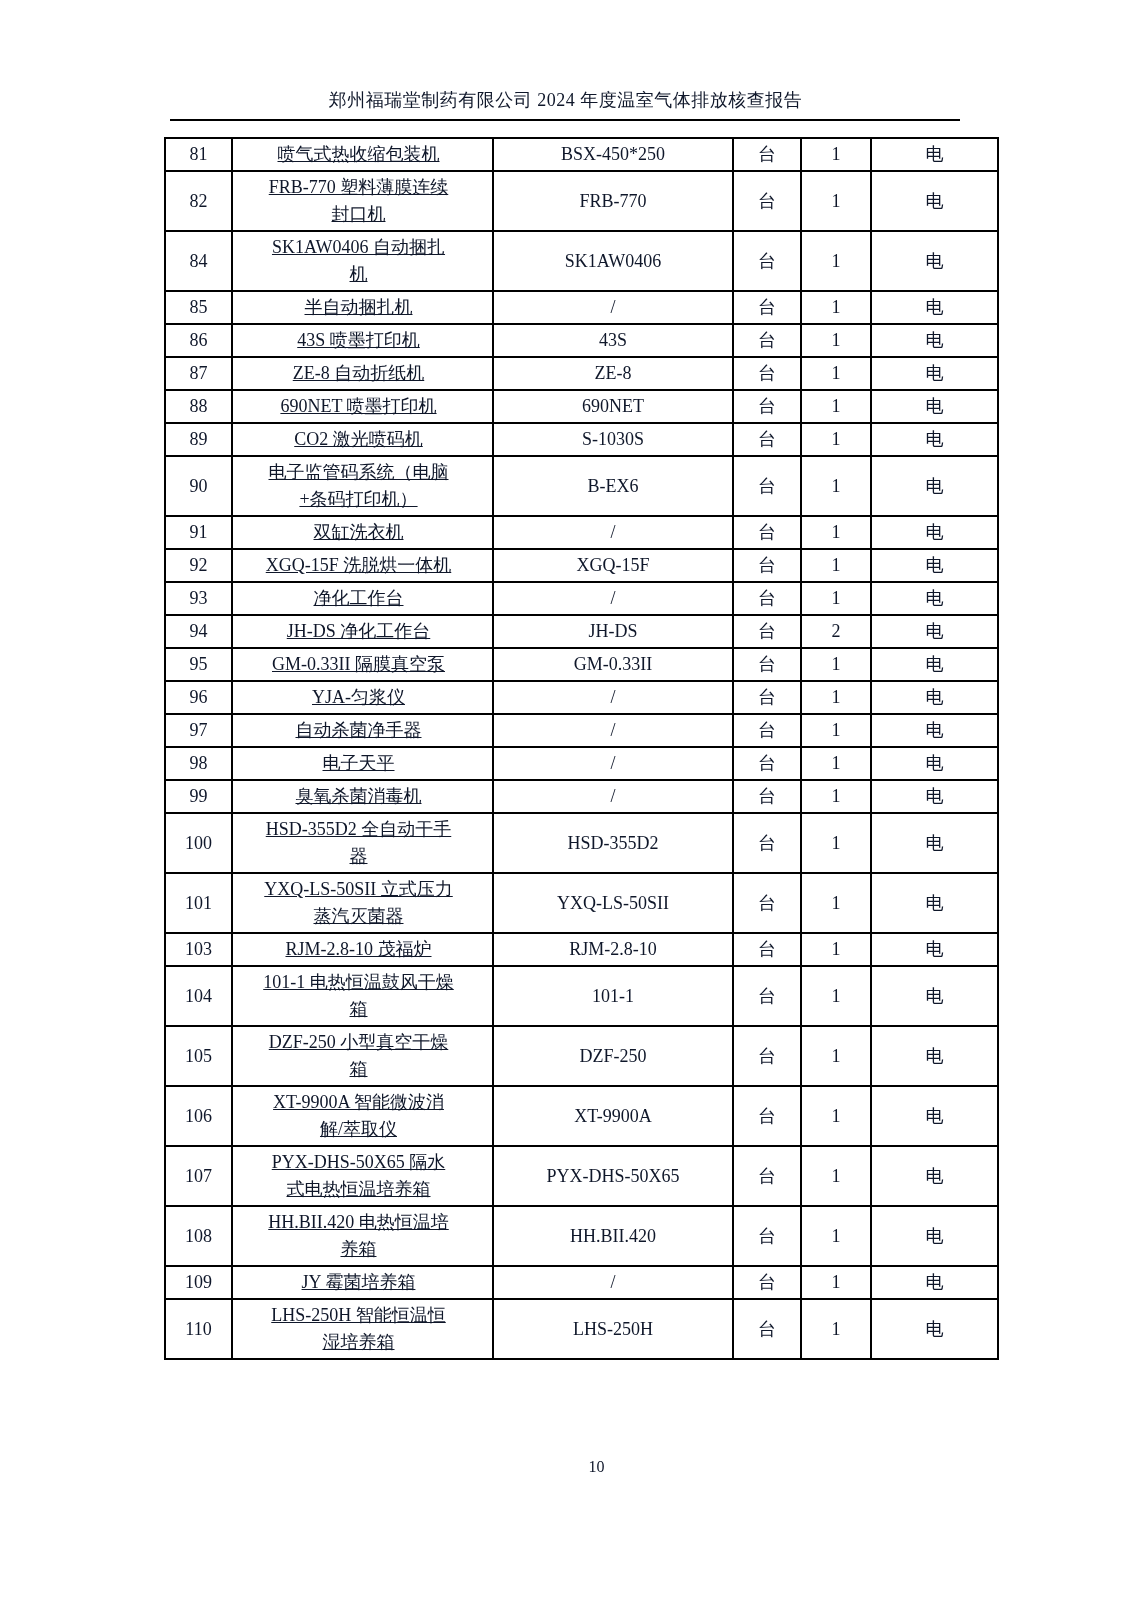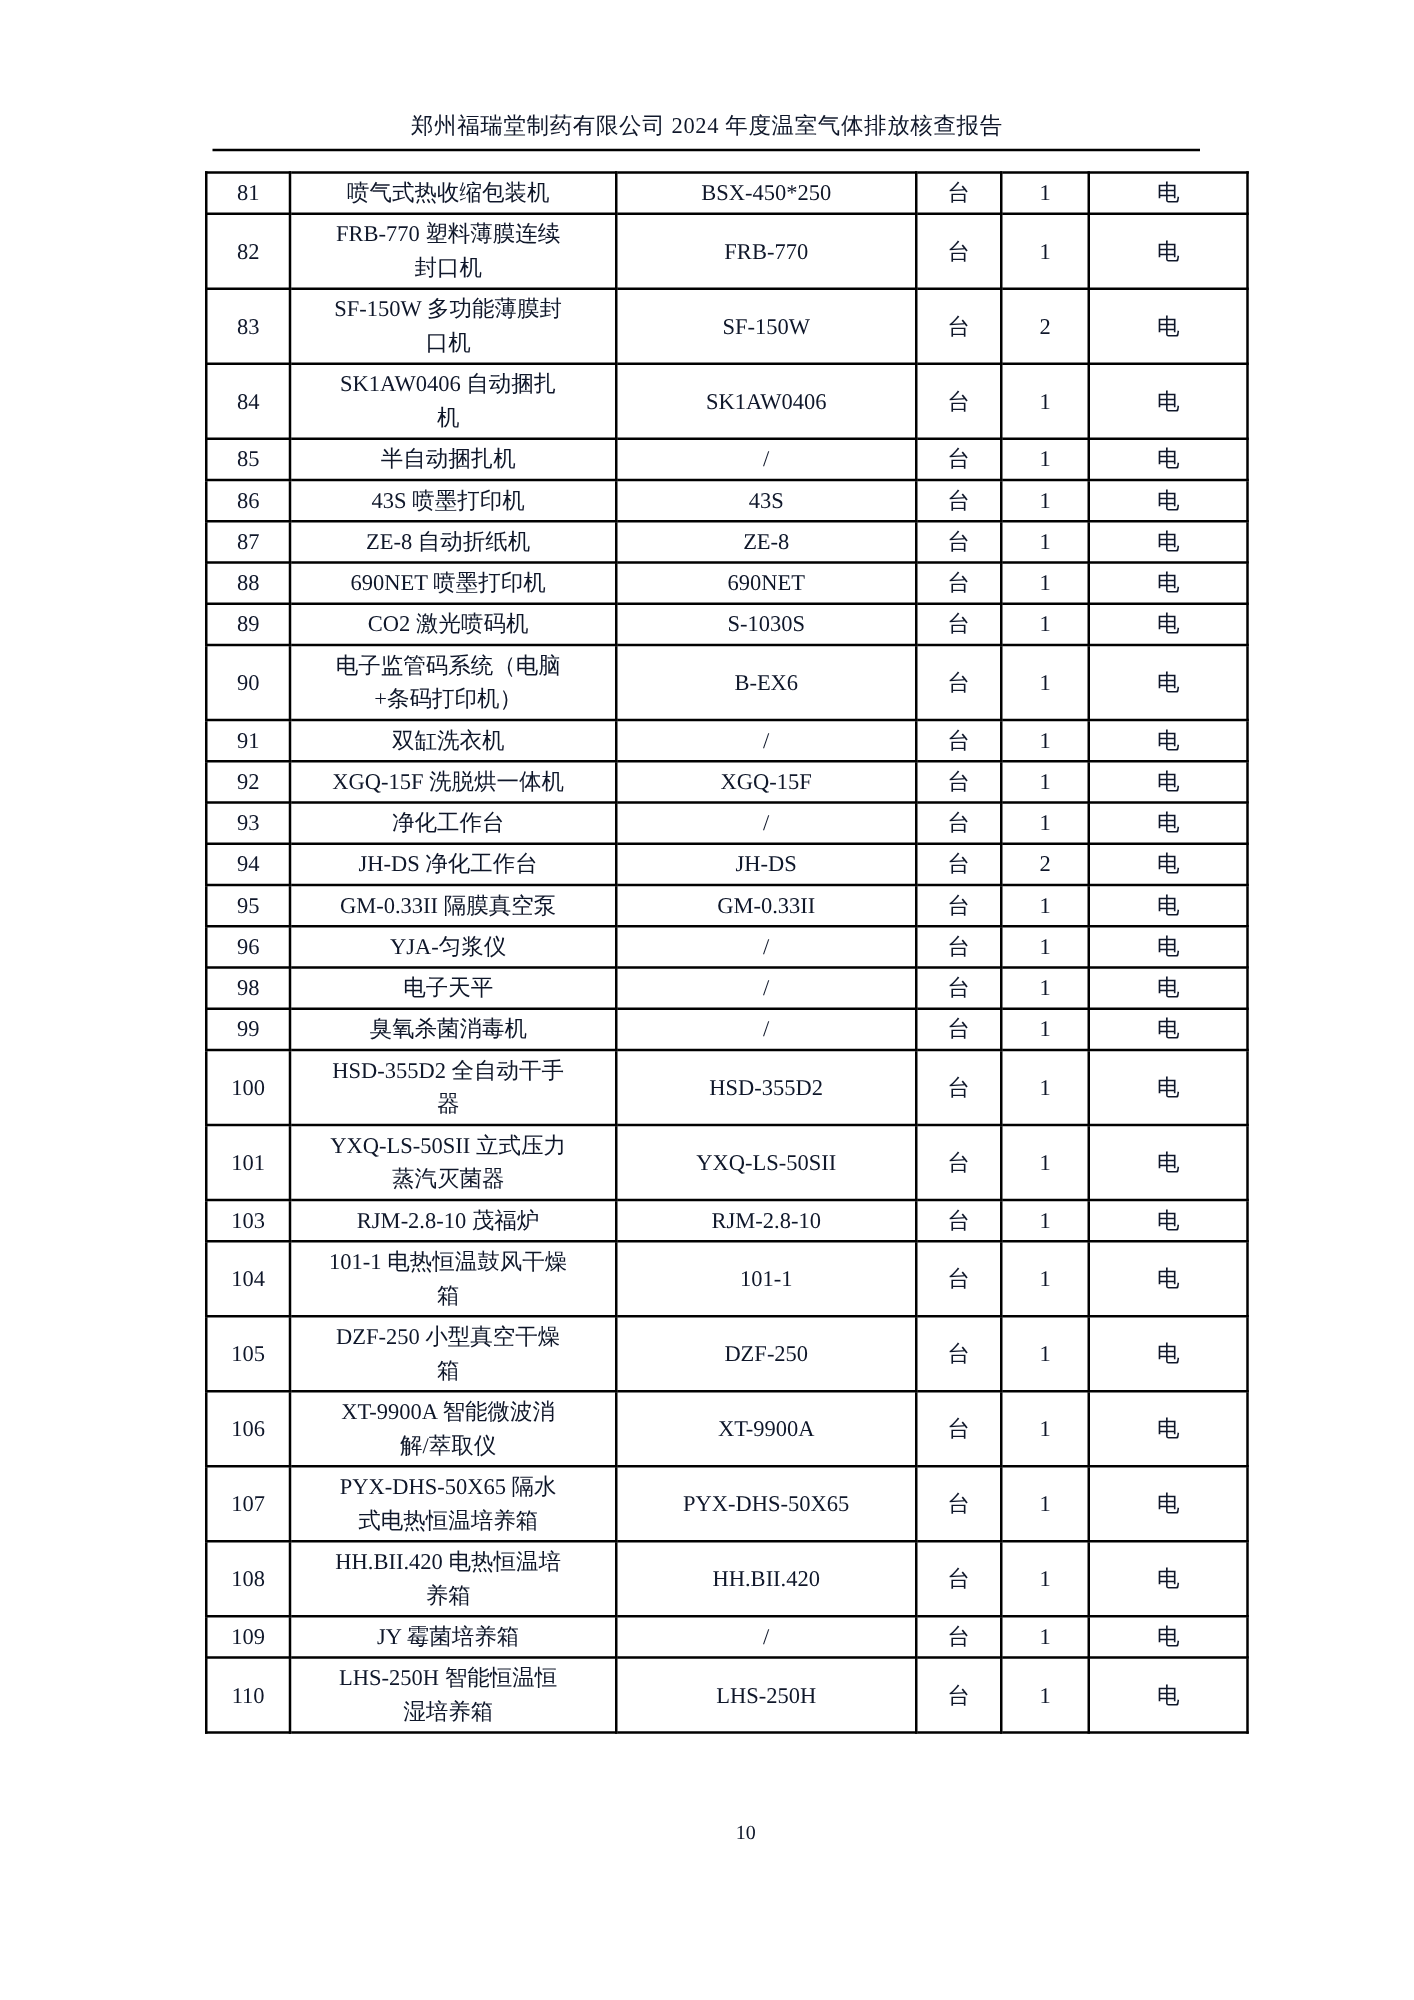--- a/index.html
+++ b/index.html
@@ -48,20 +48,21 @@
     vertical-align: middle;
     font-size: 18px;
     line-height: 27px;
     padding: 2px 4px;
     overflow-wrap: break-word;
     word-break: break-word;
   }
   table.equipment-table td.cell-device-name {
     padding-left: 30px;
     padding-right: 38px;
+    text-decoration: underline;
   }
   .page-number {
     position: absolute;
     top: 1458px;
     left: 0;
     width: 100%;
     text-align: center;
     font-size: 16px;
     margin-left: 31px;
   }
@@ -95,28 +96,20 @@
         </tr>
         <tr>
           <td class="cell-row-number">82</td>
           <td class="cell-device-name">FRB-770 塑料薄膜连续封口机</td>
           <td class="cell-model">FRB-770</td>
           <td class="cell-unit">台</td>
           <td class="cell-quantity">1</td>
           <td class="cell-energy-type">电</td>
         </tr>
         <tr>
-          <td class="cell-row-number">83</td>
-          <td class="cell-device-name">SF-150W 多功能薄膜封口机</td>
-          <td class="cell-model">SF-150W</td>
-          <td class="cell-unit">台</td>
-          <td class="cell-quantity">2</td>
-          <td class="cell-energy-type">电</td>
-        </tr>
-        <tr>
           <td class="cell-row-number">84</td>
           <td class="cell-device-name">SK1AW0406 自动捆扎机</td>
           <td class="cell-model">SK1AW0406</td>
           <td class="cell-unit">台</td>
           <td class="cell-quantity">1</td>
           <td class="cell-energy-type">电</td>
         </tr>
         <tr>
           <td class="cell-row-number">85</td>
           <td class="cell-device-name">半自动捆扎机</td>
@@ -207,20 +200,28 @@
         </tr>
         <tr>
           <td class="cell-row-number">96</td>
           <td class="cell-device-name">YJA-匀浆仪</td>
           <td class="cell-model">/</td>
           <td class="cell-unit">台</td>
           <td class="cell-quantity">1</td>
           <td class="cell-energy-type">电</td>
         </tr>
         <tr>
+          <td class="cell-row-number">97</td>
+          <td class="cell-device-name">自动杀菌净手器</td>
+          <td class="cell-model">/</td>
+          <td class="cell-unit">台</td>
+          <td class="cell-quantity">1</td>
+          <td class="cell-energy-type">电</td>
+        </tr>
+        <tr>
           <td class="cell-row-number">98</td>
           <td class="cell-device-name">电子天平</td>
           <td class="cell-model">/</td>
           <td class="cell-unit">台</td>
           <td class="cell-quantity">1</td>
           <td class="cell-energy-type">电</td>
         </tr>
         <tr>
           <td class="cell-row-number">99</td>
           <td class="cell-device-name">臭氧杀菌消毒机</td>

